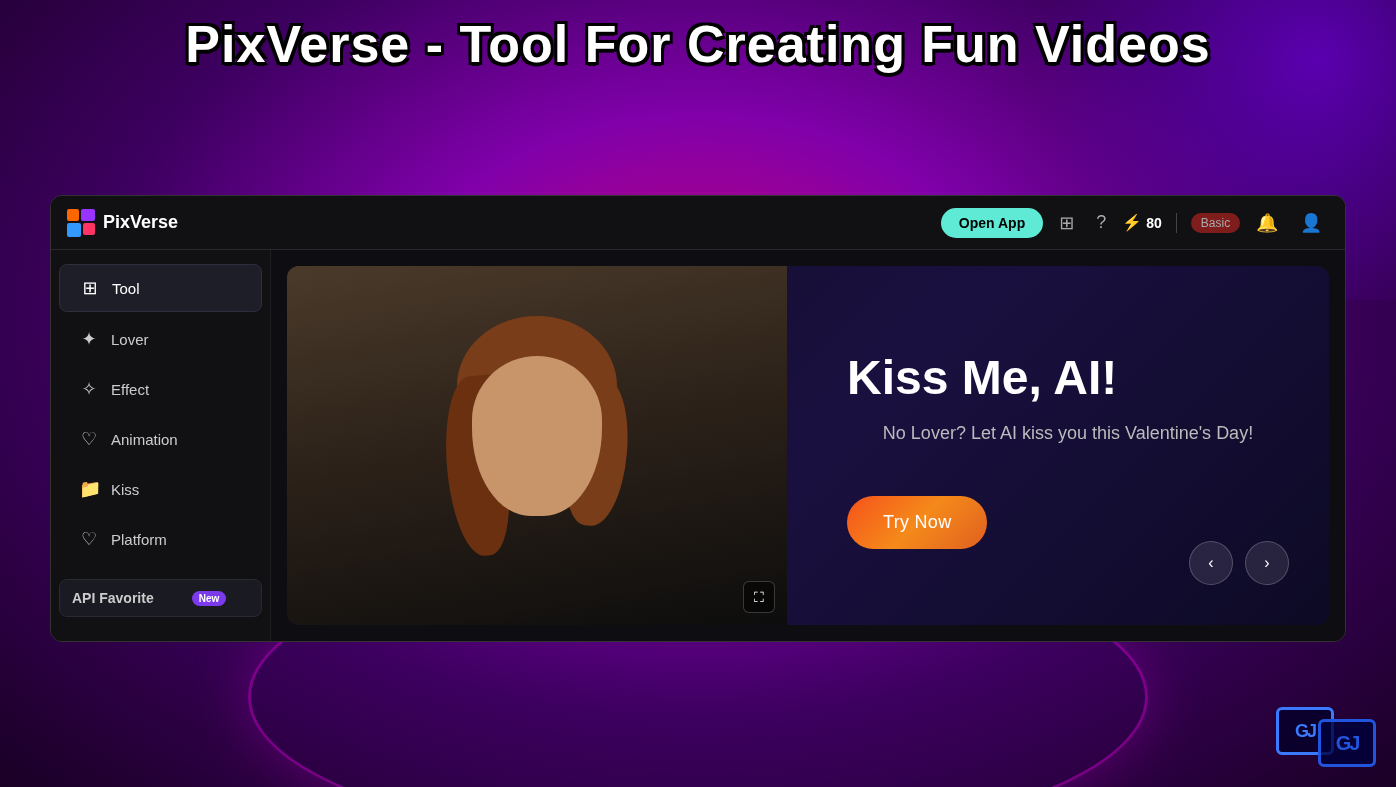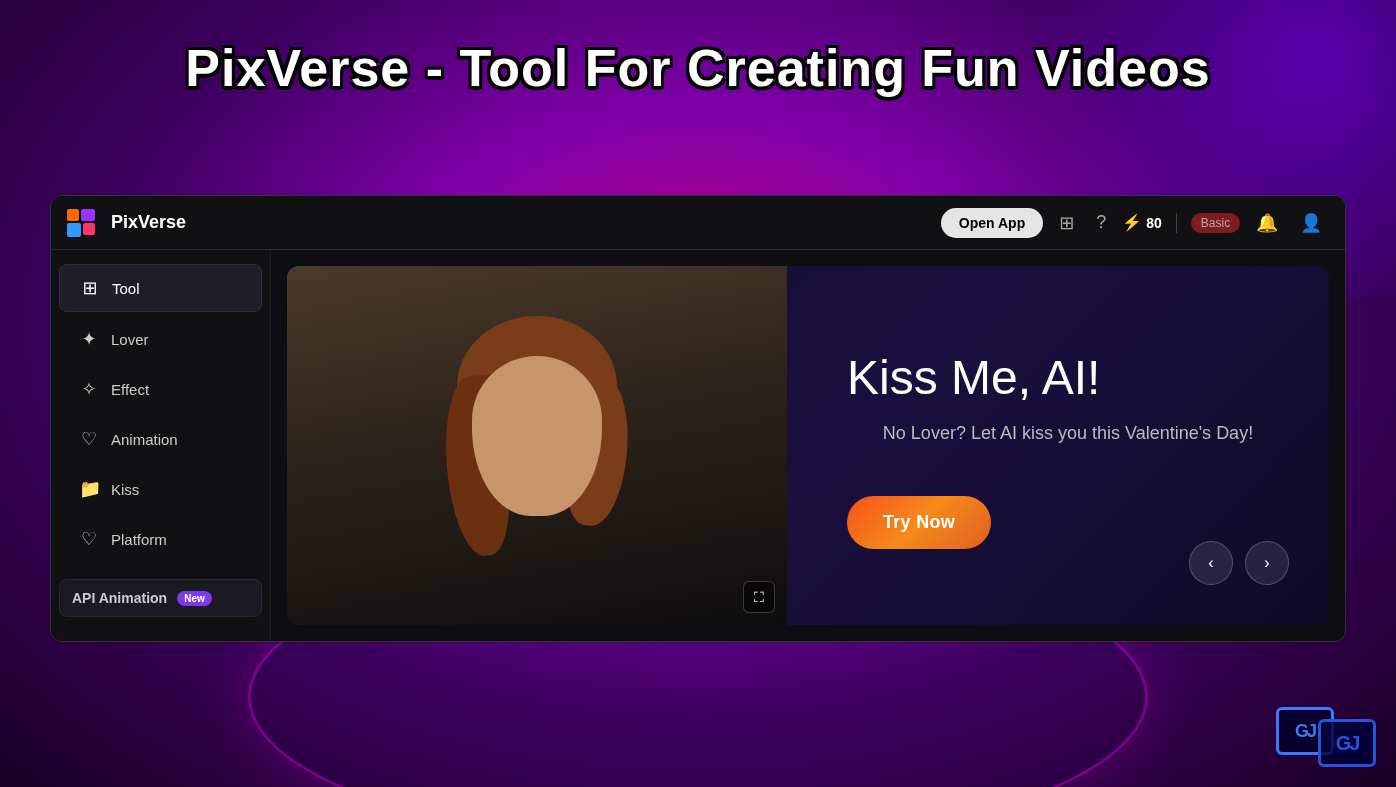--- a/index.html
+++ b/index.html
@@ -42,21 +42,21 @@
       right: 0;
       width: 400px;
       height: 300px;
       background: radial-gradient(circle at 80% 20%, rgba(100,0,200,0.8) 0%, transparent 70%);
       z-index: 0;
     }
 
     
     .page-title {
       position: absolute;
-      top: 38px;
+      top: 14px;
       left: 50%;
       transform: translateX(-50%);
       font-size: 52px;
       font-weight: 900;
       color: white;
       text-shadow: -3px -3px 0 #000, 3px -3px 0 #000, -3px 3px 0 #000, 3px 3px 0 #000, 0 4px 0 #000;
       white-space: nowrap;
       z-index: 10;
       letter-spacing: 1px;
     }
@@ -84,21 +84,21 @@
       border-bottom: 1px solid #2a2a2a;
       display: flex;
       align-items: center;
       padding: 0 16px;
       flex-shrink: 0;
     }
 
     .logo-area {
       display: flex;
       align-items: center;
-      gap: 16px;
+      gap: 8px;
     }
 
     .logo-icon {
       width: 28px;
       height: 28px;
       display: flex;
       align-items: center;
       justify-content: center;
     }
 
@@ -115,21 +115,21 @@
 
     .header-spacer { flex: 1; }
 
     .header-actions {
       display: flex;
       align-items: center;
       gap: 10px;
     }
 
     .open-app-btn {
-      background: #e5e5e5;
+      background: #5eead4;
       color: black;
       border: none;
       border-radius: 20px;
       padding: 7px 18px;
       font-size: 14px;
       font-weight: 600;
       cursor: pointer;
     }
 
     .header-icon-btn {
@@ -237,20 +237,21 @@
       border: 1px solid #2a2a35;
     }
 
     .new-badge {
       background: #7c3aed;
       color: white;
       font-size: 10px;
       padding: 2px 7px;
       border-radius: 10px;
       font-weight: 700;
+      margin-left: 28px;
     }
 
     
     .main-content {
       flex: 1;
       background: #0e0e12;
       display: flex;
       align-items: stretch;
       padding: 16px;
       overflow: hidden;
@@ -367,42 +368,42 @@
       flex: 1;
       padding: 50px 40px 40px 60px;
       display: flex;
       flex-direction: column;
       justify-content: center;
       position: relative;
     }
 
     .hero-title {
       font-size: 48px;
-      font-weight: 400;
+      font-weight: 700;
       color: white;
       margin-bottom: 16px;
       line-height: 1.1;
     }
 
     .hero-subtitle {
       font-size: 18px;
       color: #bbb;
       margin-bottom: 50px;
       line-height: 1.4;
       text-align: center;
     }
 
     .try-now-btn {
       background: linear-gradient(135deg, #f5521a 0%, #f58a1a 50%, #e06020 100%);
       color: white;
       border: none;
       border-radius: 30px;
       padding: 16px 36px;
       font-size: 18px;
-      font-weight: 700;
+      font-weight: 400;
       cursor: pointer;
       width: fit-content;
       letter-spacing: 0.3px;
     }
 
     
     .nav-arrows {
       position: absolute;
       bottom: 40px;
       right: 40px;
@@ -564,21 +565,21 @@
         <span>Kiss</span>
       </div>
 
       <div class="nav-item">
         <span class="nav-icon">♡</span>
         <span>Platform</span>
       </div>
 
       <div class="sidebar-bottom">
         <div class="api-platform-btn">
-          <span>API Animation</span>
+          <span>API Favorite</span>
           <span class="new-badge">New</span>
         </div>
       </div>
     </div>
 
     <div class="main-content">
       <div class="hero-banner">
 
         <div class="hero-image-side">
           <div class="portrait-placeholder">

